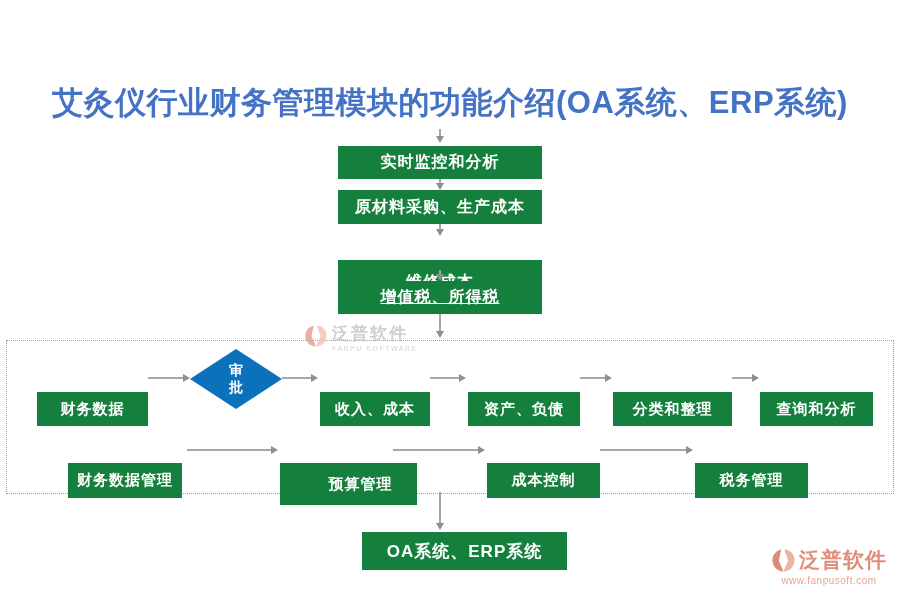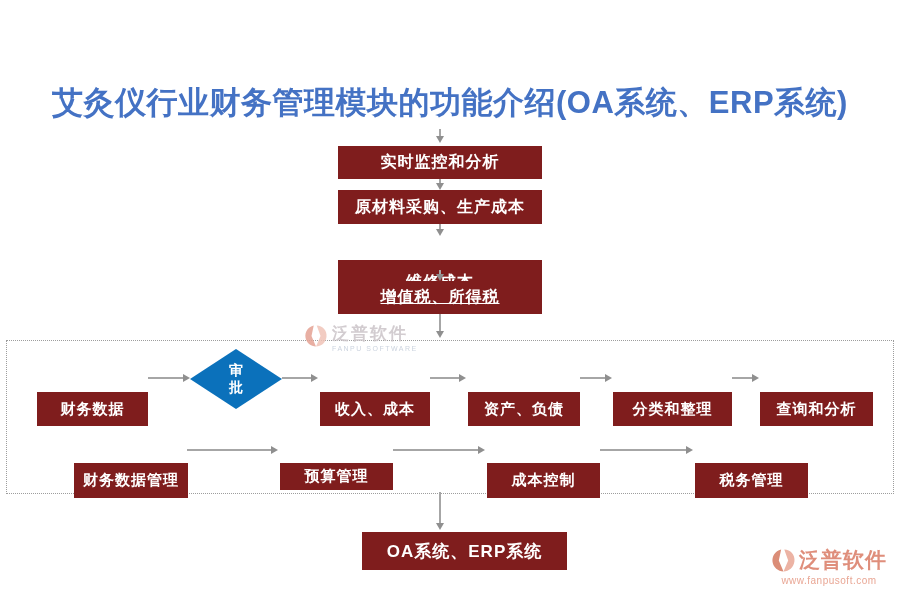--- a/index.html
+++ b/index.html
@@ -5,21 +5,21 @@
   html,body{margin:0;padding:0;background:#ffffff;}
   .stage{
     position:relative;width:900px;height:600px;background:#ffffff;overflow:hidden;
     font-family:"Liberation Sans",sans-serif;
   }
   .title{
     position:absolute;top:82px;left:0;width:100%;text-align:center;
     color:#4472c4;font-size:31px;font-weight:bold;letter-spacing:0.5px;
   }
   .node{
-    position:absolute;background:#7f1d1d;color:#ffffff;font-weight:bold;
+    position:absolute;background:#15803d;color:#ffffff;font-weight:bold;
     display:flex;align-items:center;justify-content:center;
     font-size:16px;letter-spacing:1px;text-align:center;
   }
   .node.small{font-size:15px;margin-top:30px;}
   .diamond{
     position:absolute;background:#0b71bb;color:#ffffff;font-weight:bold;
     clip-path:polygon(50% 0,100% 50%,50% 100%,0 50%);
     display:flex;align-items:center;justify-content:center;
     font-size:14px;line-height:17px;white-space:pre-line;text-align:center;
   }
@@ -102,25 +102,25 @@
   <div class="node small" style="left:468px;top:362px;width:112px;height:34px;">资产、负债</div>
   <div class="hline" style="left:580px;top:377px;width:26px;"></div>
   <div class="hhead" style="left:605px;top:374px;"></div>
 
   <div class="node small" style="left:613px;top:362px;width:119px;height:34px;">分类和整理</div>
   <div class="hline" style="left:732px;top:377px;width:21px;"></div>
   <div class="hhead" style="left:752px;top:374px;"></div>
 
   <div class="node small" style="left:760px;top:362px;width:113px;height:34px;">查询和分析</div>
 
-  <div class="node small" style="left:74px;top:433px;width:114px;height:35px;">财务数据管理</div>
+  <div class="node small" style="left:68px;top:433px;width:114px;height:35px;">财务数据管理</div>
   <div class="hline" style="left:187px;top:449px;width:85px;"></div>
   <div class="hhead" style="left:271px;top:446px;"></div>
 
-  <div class="node small" style="left:280px;top:433px;width:113px;height:27px;">预算管理</div>
+  <div class="node small" style="left:280px;top:433px;width:113px;height:42px;padding-left:24px;">预算管理</div>
   <div class="hline" style="left:393px;top:449px;width:86px;"></div>
   <div class="hhead" style="left:478px;top:446px;"></div>
 
   <div class="node small" style="left:487px;top:433px;width:113px;height:35px;">成本控制</div>
   <div class="hline" style="left:600px;top:449px;width:87px;"></div>
   <div class="hhead" style="left:686px;top:446px;"></div>
 
   <div class="node small" style="left:695px;top:433px;width:113px;height:35px;">税务管理</div>
 
   <div class="vline" style="left:439px;top:492px;height:32px;"></div>

